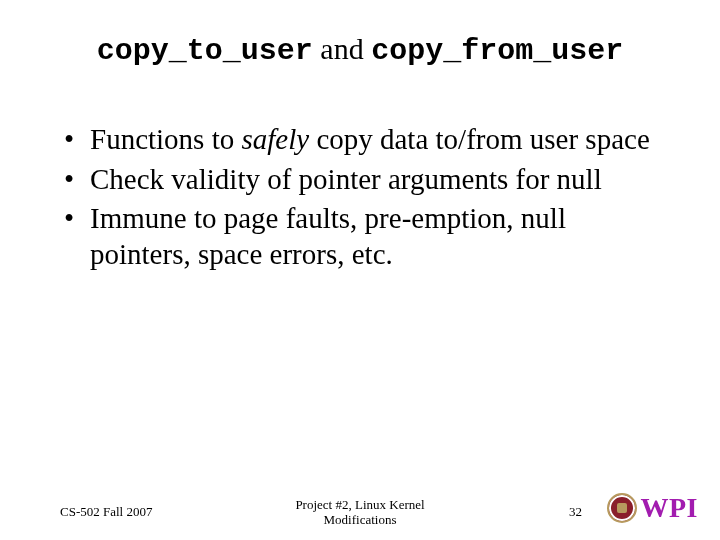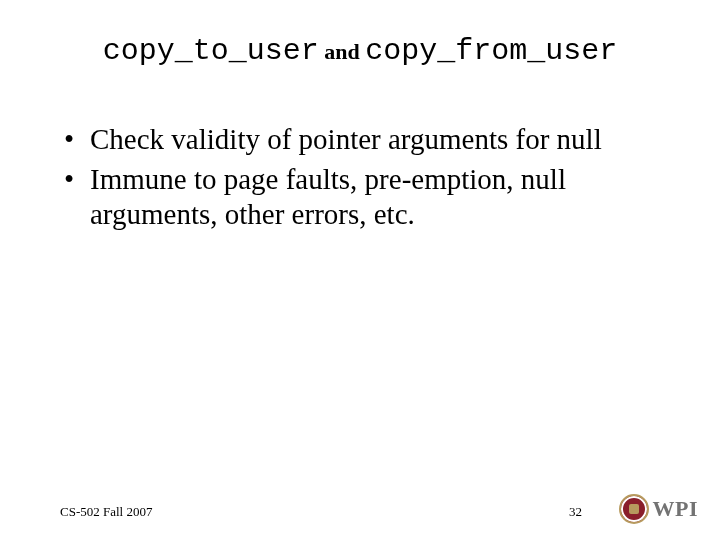--- a/index.html
+++ b/index.html
@@ -23,27 +23,27 @@
     top: 28px;
     left: 0;
     width: 720px;
     text-align: center;
     font-size: 34px;
     font-weight: bold;
     line-height: 1.15;
   }
   .code {
     font-family: "Courier New", Courier, monospace;
-    font-weight: normal;
+    font-weight: bold;
     font-size: 30px;
   }
   .and {
     font-family: "Times New Roman", Times, serif;
-    font-weight: bold;
-    font-size: 22px;
+    font-weight: normal;
+    font-size: 30px;
   }
   .body {
     position: absolute;
     top: 122px;
     left: 60px;
     width: 610px;
     font-size: 29px;
     line-height: 1.23;
   }
   .body ul {
@@ -113,47 +113,54 @@
     position:absolute;
     left:50%; top:50%;
     width:10px; height:10px;
     transform:translate(-50%,-50%);
     background:#b79a5e;
     border-radius:2px;
   }
   .wpi-text {
     font-family: Georgia, "Times New Roman", serif;
     font-weight: bold;
-    font-size: 22px;
-    color: #737373;
+    font-size: 28px;
+    color: #a21caf;
     letter-spacing: 0.5px;
   }
 </style>
 </head>
 <body>
 
 <div class="slide">
 
   <div class="title">
     <span class="code">copy_to_user</span><span class="and"> and </span><span class="code">copy_from_user</span>
   </div>
 
   <div class="body">
     <ul>
       <li>
+        <span>Functions to </span><span class="italic">safely</span><span> copy data to/from user space</span>
+      </li>
+      <li>
         <span>Check validity of pointer arguments for null</span>
       </li>
       <li>
-        <span>Immune to page faults, pre-emption, null arguments, other errors, etc.</span>
+        <span>Immune to page faults, pre-emption, null pointers, space errors, etc.</span>
       </li>
     </ul>
   </div>
 
   <div class="footer">
     <div class="footer-left">CS-502 Fall 2007</div>
+    <div class="footer-center">
+      <span>Project #2, Linux Kernel</span><br>
+      <span>Modifications</span>
+    </div>
     <div class="footer-num">32</div>
     <div class="logo">
       <div class="seal"></div>
       <div class="wpi-text">WPI</div>
     </div>
   </div>
 
 </div>
 
 </body></html>

